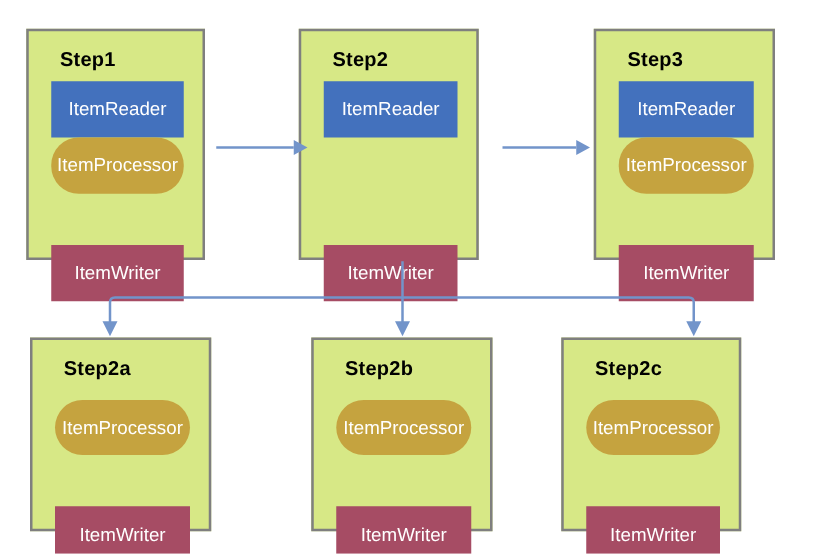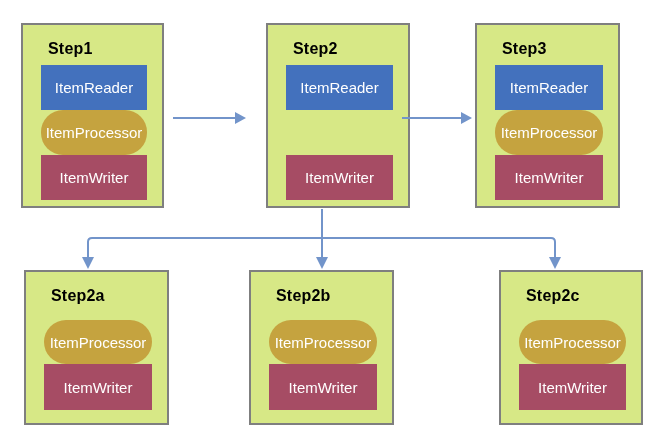--- a/index.html
+++ b/index.html
@@ -38,21 +38,21 @@
     right: 15px;
     display: flex;
     align-items: center;
     justify-content: center;
     font-size: 15px;
     color: var(--component_text);
     white-space: nowrap;
   }
   .comp.reader    { background: var(--reader_fill); }
   .comp.processor { background: var(--processor_fill); border-radius: 22px; }
-  .comp.writer    { background: var(--writer_fill); }
+  .comp.writer    { background: var(--writer_fill); margin-top: 41px; }
   
   .top-row .slot0 { top: 40px;  height: 45px; }
   .top-row .slot1 { top: 85px;  height: 45px; }
   .top-row .slot2 { top: 130px; height: 45px; }
   
   .bottom-row .slot0 { top: 48px; height: 44px; }
   .bottom-row .slot1 { top: 92px; height: 46px; }
   #arrow-layer {
     position: absolute;
     left: 0; top: 0;
@@ -75,21 +75,21 @@
 
 <div id="canvas">
 
   <div class="step top-row" style="left:21px; width:143px;">
     <div class="step-title">Step1</div>
     <div class="comp reader slot0">ItemReader</div>
     <div class="comp processor slot1">ItemProcessor</div>
     <div class="comp writer slot2">ItemWriter</div>
   </div>
 
-  <div class="step top-row" style="left:266px; width:144px;">
+  <div class="step top-row" style="left:239px; width:144px;">
     <div class="step-title">Step2</div>
     <div class="comp reader slot0">ItemReader</div>
     <div class="comp writer slot2">ItemWriter</div>
   </div>
 
   <div class="step top-row" style="left:475px; width:145px;text-decoration:underline;">
     <div class="step-title">Step3</div>
     <div class="comp reader slot0">ItemReader</div>
     <div class="comp processor slot1">ItemProcessor</div>
     <div class="comp writer slot2">ItemWriter</div>
@@ -100,21 +100,21 @@
     <div class="comp processor slot0">ItemProcessor</div>
     <div class="comp writer slot1">ItemWriter</div>
   </div>
 
   <div class="step bottom-row" style="left:249px; width:145px;text-align:center;">
     <div class="step-title">Step2b</div>
     <div class="comp processor slot0">ItemProcessor</div>
     <div class="comp writer slot1">ItemWriter</div>
   </div>
 
-  <div class="step bottom-row" style="left:499px; width:144px;">
+  <div class="step bottom-row" style="left:449px; width:144px;">
     <div class="step-title">Step2c</div>
     <div class="comp processor slot0">ItemProcessor</div>
     <div class="comp writer slot1">ItemWriter</div>
   </div>
 
   <svg id="arrow-layer" viewBox="0 0 650 443" xmlns="http://www.w3.org/2000/svg">
 
     <g>
       <line x1="173" y1="118" x2="235" y2="118"></line>
       <polygon points="235,112 246,118 235,124"></polygon>

